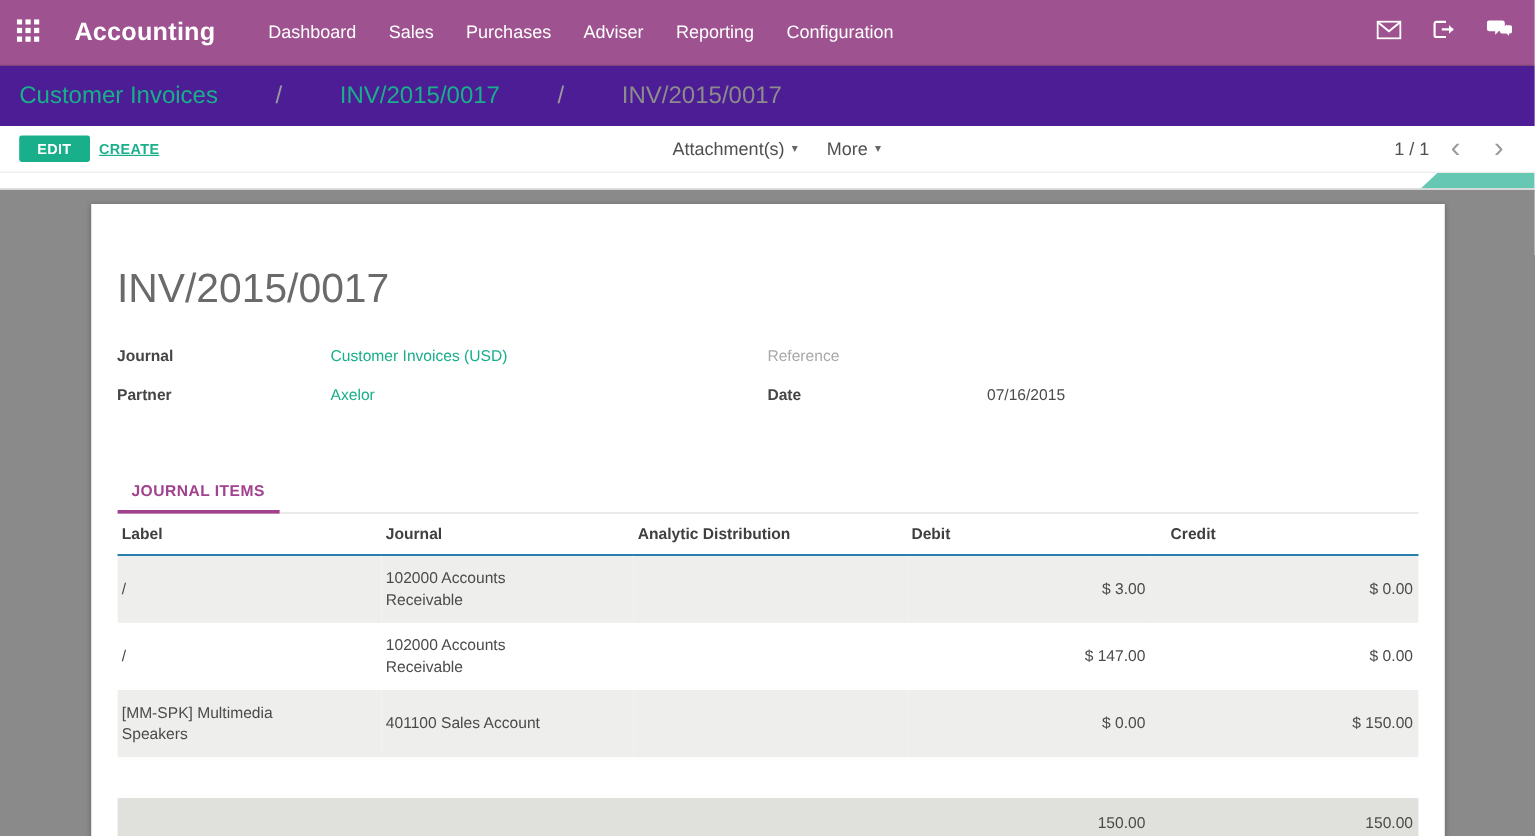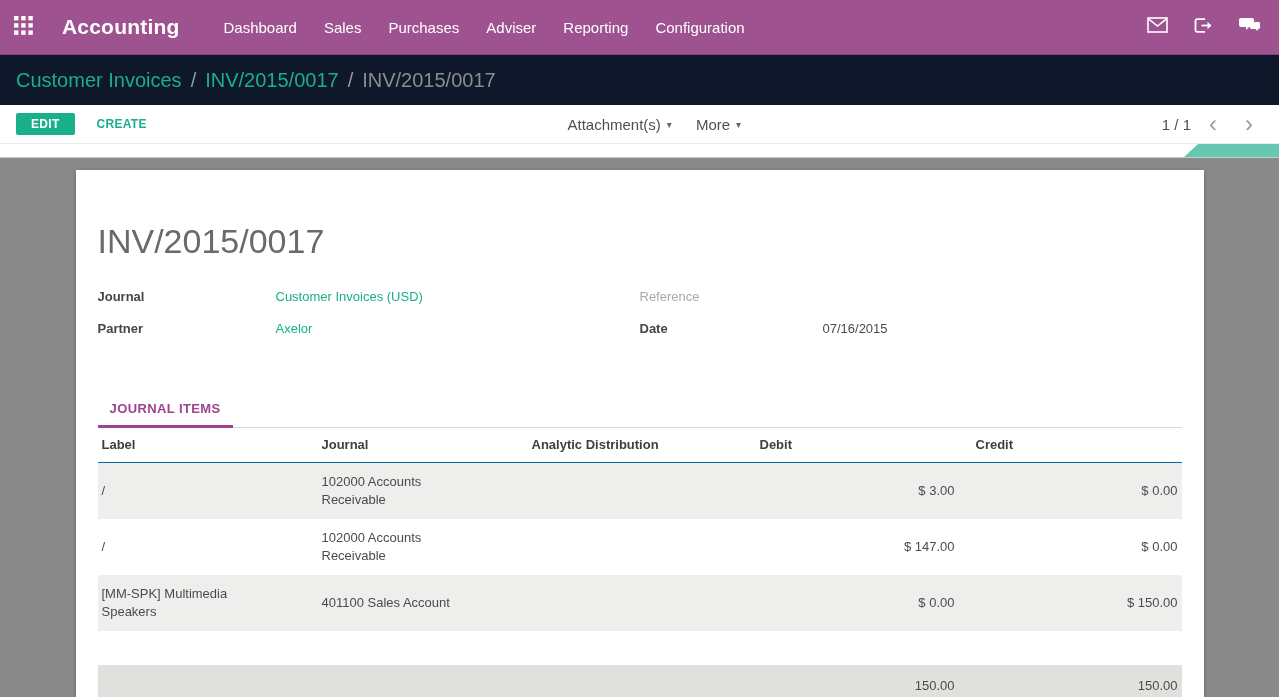--- a/index.html
+++ b/index.html
@@ -12,31 +12,31 @@
             color:#fff; flex:0 0 auto; border-bottom:1px solid rgba(0,0,0,.18); }
   .apps-btn { width:46px; height:55px; display:flex; align-items:center; justify-content:center;
               background:transparent; border:none; cursor:pointer; }
   .app-title { font-size:21px; font-weight:700; color:#fff; margin-left:16px; letter-spacing:.2px; }
   .nav-menu { display:flex; align-items:center; margin-left:44px; gap:27px; }
   .nav-menu a { color:#fff; font-size:15px; text-decoration:none; cursor:pointer; }
   .nav-right { margin-left:auto; display:flex; align-items:center; gap:26px; padding-right:18px; }
   .nav-right a { display:flex; align-items:center; cursor:pointer; }
 
   
-  .breadcrumb-row { height:50px; display:flex; align-items:center; padding-left:16px; background:#0f172a; flex:0 0 auto; }
+  .breadcrumb-row { height:50px; display:flex; align-items:center; padding-left:16px; background:#4c1d95; flex:0 0 auto;gap:39px; }
   .bc-link { color:var(--accent); font-size:20px; cursor:pointer; }
   .bc-sep { color:#9b9b9b; font-size:20px; margin:0 9px; }
   .bc-current { color:#8c8c8c; font-size:20px; }
 
   
   .toolbar { height:38px; display:flex; align-items:center; padding:0 16px; background:#fff; flex:0 0 auto; }
   .btn-edit { background:var(--accent); color:#fff; font-size:12px; font-weight:700; letter-spacing:.3px;
               border:none; border-radius:2px; padding:4px 15px; cursor:pointer; }
   .btn-create { background:none; border:none; color:var(--accent); font-size:12px; font-weight:700;
-                letter-spacing:.3px; margin-left:22px; cursor:pointer; }
+                letter-spacing:.3px; margin-left:8px; cursor:pointer;text-decoration:underline; }
   .toolbar-center { flex:1; display:flex; justify-content:center; align-items:center; gap:24px; }
   .dd { font-size:15px; color:#4f4f4f; cursor:pointer; display:flex; align-items:center; gap:6px; }
   .caret { font-size:10px; color:#666; }
   .pager { display:flex; align-items:center; gap:8px; }
   .pager-count { font-size:15px; color:#4f4f4f; }
   .pager-btn { background:none; border:none; color:#9a9a9a; font-size:24px; line-height:1;
                cursor:pointer; padding:0 10px; }
 
   
   .statusbar { height:15px; background:#fff; border-top:1px solid #ebebeb; border-bottom:1px solid #c9c9c9;

